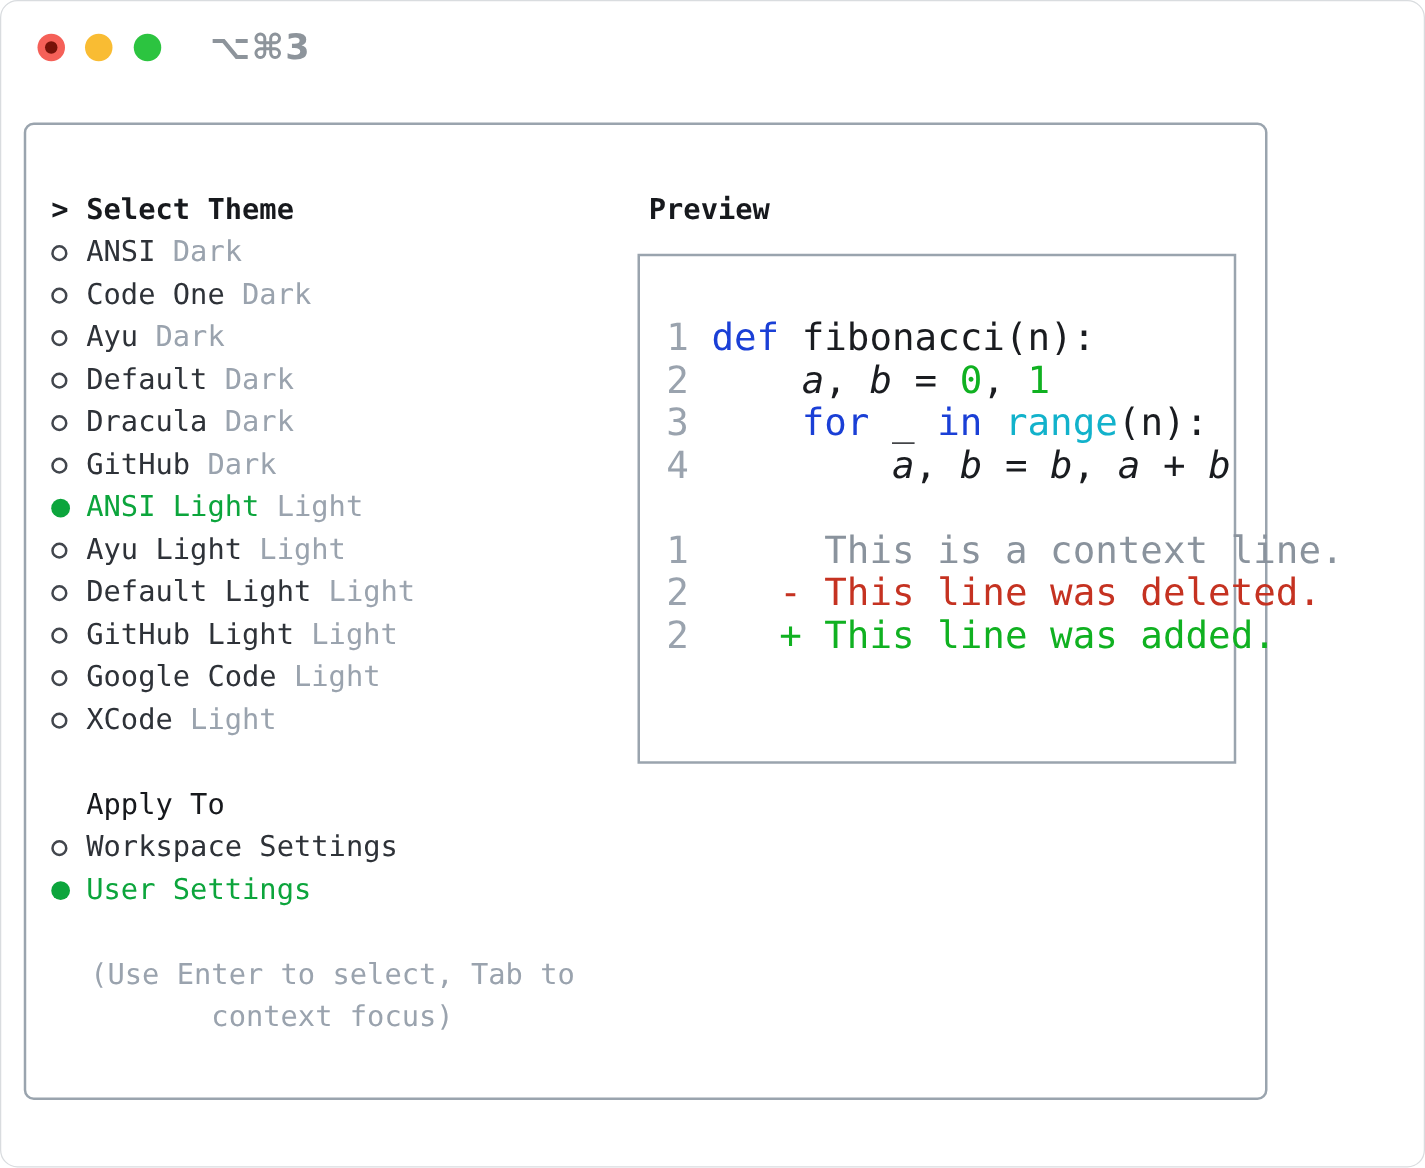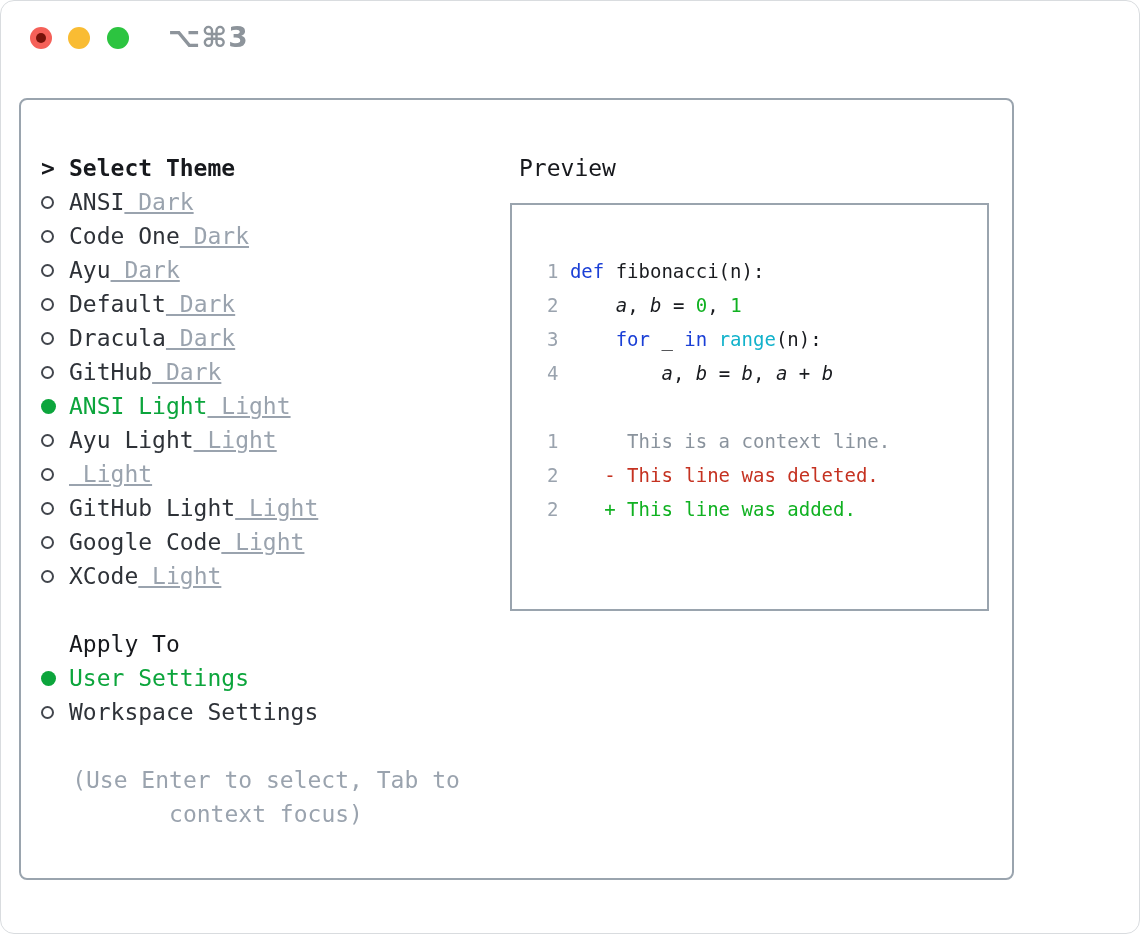--- a/index.html
+++ b/index.html
@@ -54,37 +54,37 @@
   .caret { font-weight: bold; color: var(--header-black); }
   .hdr { font-weight: bold; color: var(--header-black); }
   .hdr-normal { font-weight: normal; color: var(--header-black); }
   .dot {
     width: 13px; height: 13px; border-radius: 50%;
     border: 2px solid #42464d; display: inline-block;
   }
   .dot.filled { width: 15px; height: 15px; border: none; background: var(--accent-green); }
   .t-name { color: var(--text-dark); }
   .t-sel  { color: var(--accent-green); }
-  .t-muted { color: var(--muted-gray); text-decoration: underline; }
+  .t-muted { color: var(--muted-gray); }
   .spacer-row { height: 34px; }
   .help { height: 34px; line-height: 34px; font-size: 23px; white-space: pre; color: var(--muted-gray); text-align: center; }
 
   
   .preview-label {
     position: absolute; left: 498px; top: 51px; height: 34px; line-height: 34px;
-    font-size: 23px; font-weight: normal; color: var(--header-black);
+    font-size: 23px; font-weight: bold; color: var(--header-black);
   }
   .preview-box {
     position: absolute; left: 489px; top: 103px;
     width: 479px; height: 408px;
     border: 2px solid var(--border-gray);
     background: #ffffff;
     padding: 49px 0 0 21px;
   }
-  .cline { height: 34px; line-height: 34px; font-size: 19px; white-space: pre; color: var(--code-dark); margin-left: 14px; }
+  .cline { height: 34px; line-height: 34px; font-size: 30px; white-space: pre; color: var(--code-dark); }
   .num { color: var(--muted-gray); }
   .gap { height: 34px; }
   .s-plain { color: var(--code-dark); }
   .s-kw { color: var(--keyword-blue); }
   .s-builtin { color: var(--builtin-cyan); }
   .s-num { color: var(--code-green); }
   .s-var { color: var(--code-dark); font-style: italic; }
   .s-ctx { color: var(--context-gray); }
   .s-del { color: var(--deleted-red); }
   .s-add { color: var(--code-green); }
@@ -113,36 +113,36 @@
 
       <div>
           <div class="row"><span class="marker"><span class="dot"></span></span><span class="t-name">ANSI</span><span class="t-muted"> Dark</span></div>
           <div class="row"><span class="marker"><span class="dot"></span></span><span class="t-name">Code One</span><span class="t-muted"> Dark</span></div>
           <div class="row"><span class="marker"><span class="dot"></span></span><span class="t-name">Ayu</span><span class="t-muted"> Dark</span></div>
           <div class="row"><span class="marker"><span class="dot"></span></span><span class="t-name">Default</span><span class="t-muted"> Dark</span></div>
           <div class="row"><span class="marker"><span class="dot"></span></span><span class="t-name">Dracula</span><span class="t-muted"> Dark</span></div>
           <div class="row"><span class="marker"><span class="dot"></span></span><span class="t-name">GitHub</span><span class="t-muted"> Dark</span></div>
           <div class="row"><span class="marker"><span class="dot filled"></span></span><span class="t-sel">ANSI Light</span><span class="t-muted"> Light</span></div>
           <div class="row"><span class="marker"><span class="dot"></span></span><span class="t-name">Ayu Light</span><span class="t-muted"> Light</span></div>
-          <div class="row"><span class="marker"><span class="dot"></span></span><span class="t-muted"> Light</span></div>
+          <div class="row"><span class="marker"><span class="dot"></span></span><span class="t-name">Default Light</span><span class="t-muted"> Light</span></div>
           <div class="row"><span class="marker"><span class="dot"></span></span><span class="t-name">GitHub Light</span><span class="t-muted"> Light</span></div>
           <div class="row"><span class="marker"><span class="dot"></span></span><span class="t-name">Google Code</span><span class="t-muted"> Light</span></div>
           <div class="row"><span class="marker"><span class="dot"></span></span><span class="t-name">XCode</span><span class="t-muted"> Light</span></div>
         </div>
 
       <div class="spacer-row"></div>
 
       <div class="row">
         <span class="marker"></span>
         <span class="hdr-normal">Apply To</span>
       </div>
 
       <div>
+          <div class="row"><span class="marker"><span class="dot"></span></span><span class="t-name">Workspace Settings</span></div>
           <div class="row"><span class="marker"><span class="dot filled"></span></span><span class="t-sel">User Settings</span></div>
-          <div class="row"><span class="marker"><span class="dot"></span></span><span class="t-name">Workspace Settings</span></div>
         </div>
 
       <div class="spacer-row"></div>
 
       <div class="help">(Use Enter to select, Tab to</div>
       <div class="help">context focus)</div>
     </div>
 
     <div class="preview-label">Preview</div>
 

